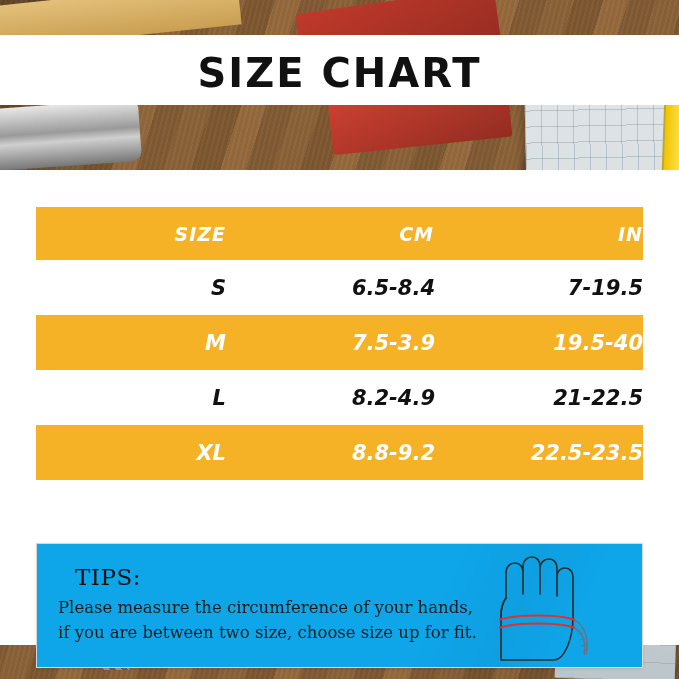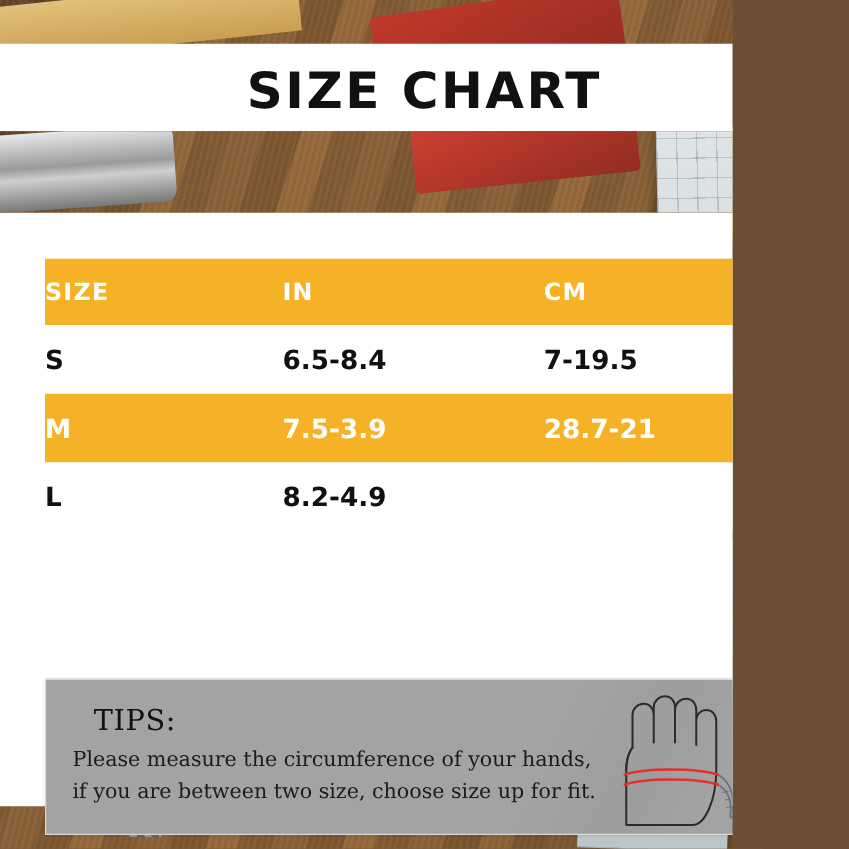--- a/index.html
+++ b/index.html
@@ -8,21 +8,21 @@
   }
   body {
     width: 679px;
     height: 679px;
     font-family: "Liberation Sans", sans-serif;
     background: #6b4f35;
     overflow: hidden;
   }
   #page {
     position: relative;
-    width: 586px;
+    width: 679px;
     height: 679px;
     overflow: hidden;
   }
 
   
   .bg {
     position: absolute;
     inset: 0;
     background:
       
@@ -159,38 +159,39 @@
     box-sizing: border-box;
   }
   .row.odd { background: #f5b227; color: #ffffff; }
   .row.even { background: #ffffff; color: #111111; }
   .row.head {
     background: #f5b227;
     color: #ffffff;
     height: 53px;
   }
   .cell {
+    font-style: italic;
     font-weight: 700;
     font-size: 21px;
     font-family: "DejaVu Sans", sans-serif;
-    text-align: left;
+    text-align: right;
   }
   .row.head .cell { font-size: 19px; letter-spacing: 1px; }
   .c-size { width: 190px; }
   .c-in   { width: 209px; }
   .c-cm   { width: 208px; }
 
   
   .tips {
     position: absolute;
     left: 36px;
     top: 508px;
     width: 607px;
     height: 125px;
-    background: #a3a3a3;
+    background: #0ea5e9;
     border: 1px solid #d8d8d8;
     box-sizing: border-box;
     box-shadow: 0 1px 3px rgba(0,0,0,.10);
   }
   .tips-title {
     position: absolute;
     left: 38px; top: 20px;
     font-family: "DejaVu Serif", serif;
     font-size: 23px;
     color: #111;
@@ -247,41 +248,47 @@
         <div class="chrome"></div>
         <div class="bp"></div>
         <div class="tape"></div>
       </div>
     </div>
 
     <div class="table-wrap">
 
       <div class="row head">
         <div class="cell c-size">SIZE</div>
+        <div class="cell c-cm">CM</div>
         <div class="cell c-in">IN</div>
-        <div class="cell c-cm">CM</div>
       </div>
 
       <div class="row even">
         <div class="cell c-size">S</div>
         <div class="cell c-in">6.5-8.4</div>
         <div class="cell c-cm">7-19.5</div>
       </div>
 
       <div class="row odd">
         <div class="cell c-size">M</div>
         <div class="cell c-in">7.5-3.9</div>
-        <div class="cell c-cm">28.7-21</div>
+        <div class="cell c-cm">19.5-40</div>
       </div>
 
       <div class="row even">
         <div class="cell c-size">L</div>
         <div class="cell c-in">8.2-4.9</div>
-      </div>
-
+        <div class="cell c-cm">21-22.5</div>
+      </div>
+
+      <div class="row odd">
+        <div class="cell c-size">XL</div>
+        <div class="cell c-in">8.8-9.2</div>
+        <div class="cell c-cm">22.5-23.5</div>
+      </div>
 
     </div>
 
     <div class="tips">
       <div class="sheen"></div>
       <div class="tips-title">TIPS:</div>
       <div class="tips-body">Please measure the circumference of your hands, if you are between two size, choose size up for fit.</div>
 
       <div class="hand-wrap">
         <svg width="150" height="110" viewBox="0 0 150 110" xmlns="http://www.w3.org/2000/svg">

